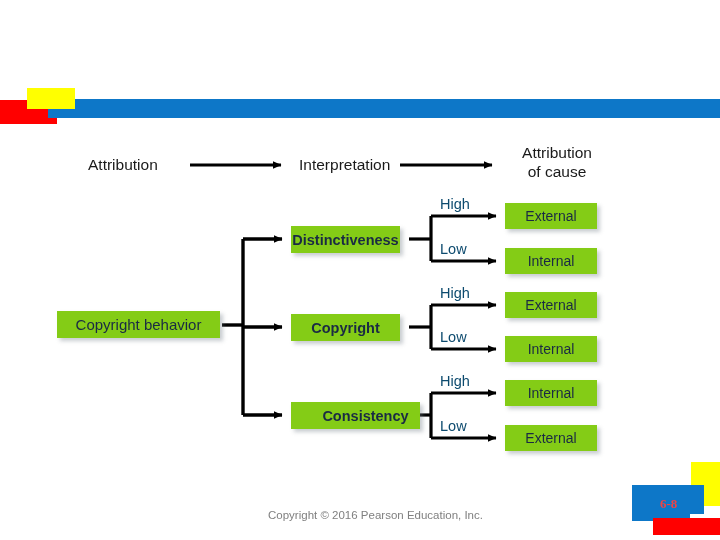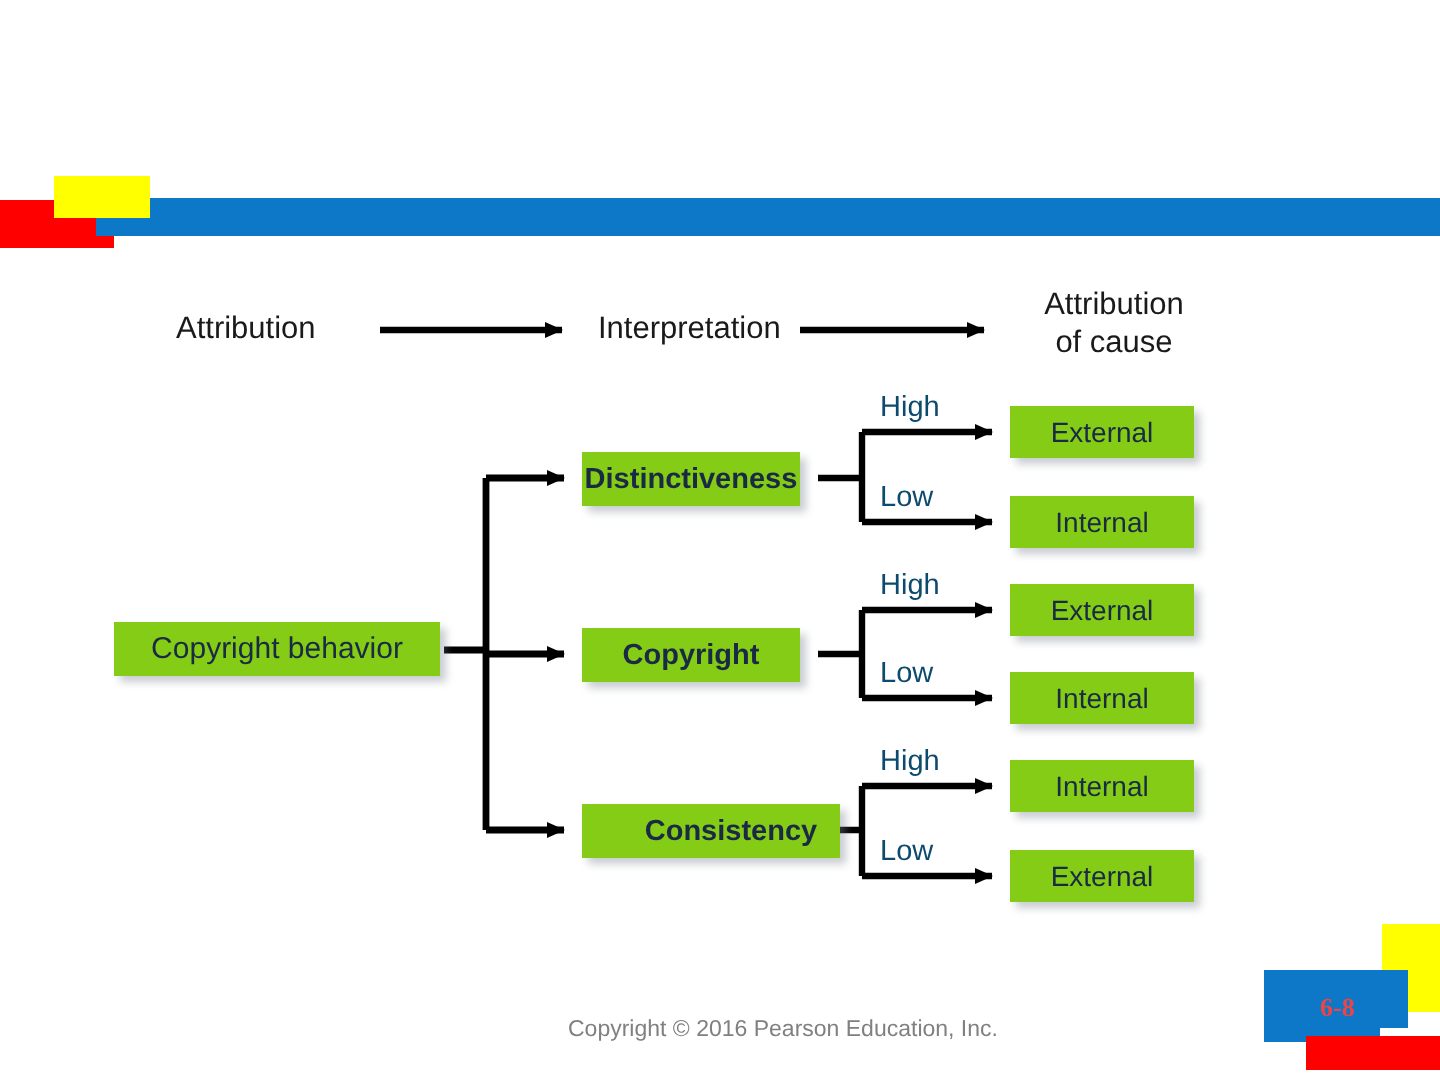--- a/index.html
+++ b/index.html
@@ -129,21 +129,20 @@
 
   
   .copyright {
     position: absolute;
     left: 268px;
     top: 509px;
     color: #808080;
     font-family: "Liberation Sans", sans-serif;
     font-size: 11.5px;
     white-space: nowrap;
-    margin-left: 16px;
   }
   .ftr-yellow {
     position: absolute;
     left: 691px;
     top: 462px;
     width: 29px;
     height: 44px;
     background: #ffff00;
   }
   .ftr-blue {

